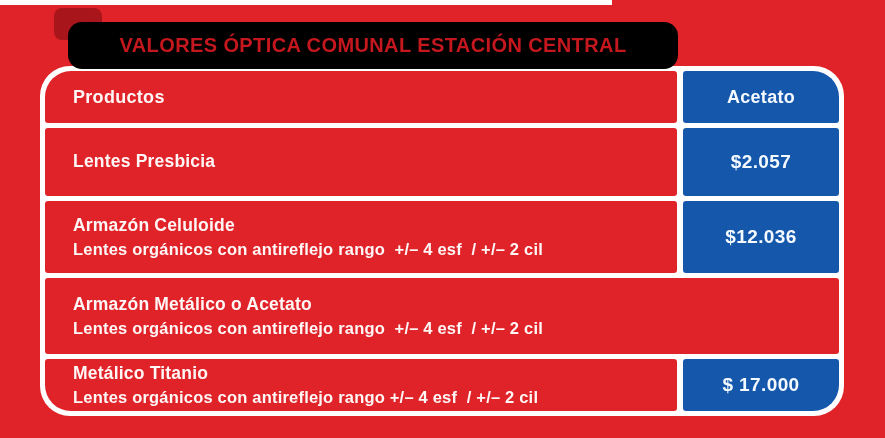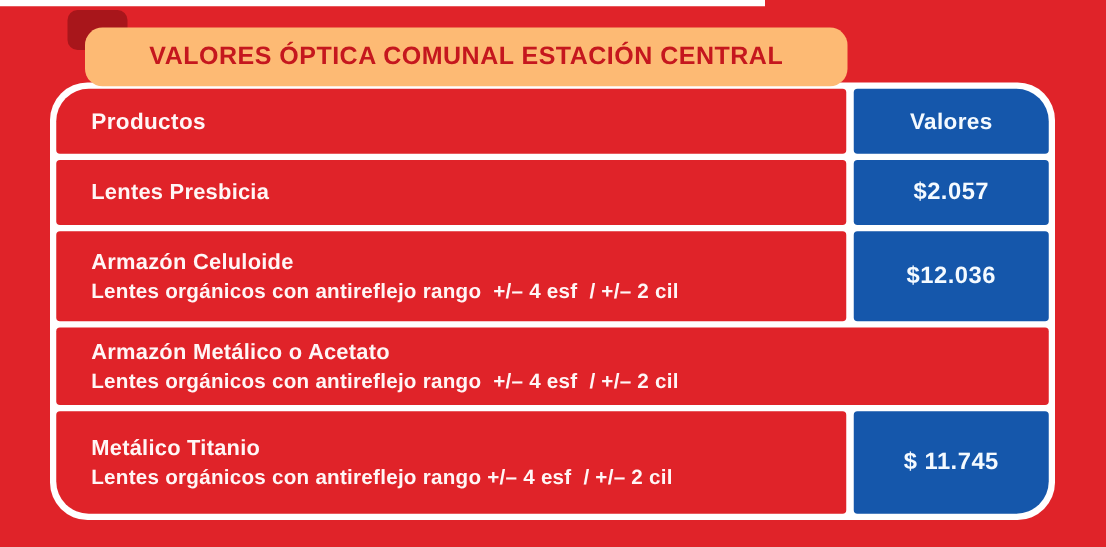--- a/index.html
+++ b/index.html
@@ -27,21 +27,21 @@
       left: 54px; top: 8px;
       width: 48px; height: 32px;
       background: #A8161B;
       border-radius: 8px;
       z-index: 1;
     }
     .banner {
       position: absolute;
       left: 68px; top: 22px;
       width: 610px; height: 47px;
-      background: #fdba74;
+      background: #000000;
       border-radius: 14px;
       display: flex;
       align-items: center;
       justify-content: center;
       z-index: 3;
     }
     .banner .title {
       color: #C5171E;
       font-size: 20px;
       font-weight: bold;
@@ -62,23 +62,23 @@
       overflow: hidden;
       z-index: 2;
     }
     .t-row {
       display: flex;
       gap: 6px;
       flex: 0 0 auto;
       justify-content: flex-end;
     }
     .t-row.header-row   { height: 52px; }
-    .t-row.row-0        { height: 52px; }
+    .t-row.row-0        { height: 68px; }
     .t-row.row-1        { height: 72px; }
-    .t-row.row-2        { height: 62px; }
+    .t-row.row-2        { height: 76px; }
     .t-row.row-3        { flex: 1 1 auto; }
     .cell {
       box-sizing: border-box;
       border-radius: 3px;
       display: flex;
       flex-direction: column;
       justify-content: center;
     }
     .cell.left {
       flex: 1 1 auto;
@@ -134,21 +134,21 @@
     <span class="title">VALORES ÓPTICA COMUNAL ESTACIÓN CENTRAL</span>
   </div>
 
   <div class="price-table">
 
     <div class="t-row header-row">
       <div class="cell left">
         <span class="header-label">Productos</span>
       </div>
       <div class="cell right">
-        <span class="header-label">Valores</span>
+        <span class="header-label">Acetato</span>
       </div>
     </div>
 
     <div class="t-row row-0">
       <div class="cell left">
         <span class="product-name">Lentes Presbicia</span>
       </div>
       <div class="cell right">
         <span class="price">$2.057</span>
       </div>
@@ -170,18 +170,18 @@
         <span class="product-desc">Lentes orgánicos con antireflejo rango  +/– 4 esf  / +/– 2 cil</span>
       </div>
     </div>
 
     <div class="t-row row-3">
       <div class="cell left">
         <span class="product-name">Metálico Titanio</span>
         <span class="product-desc">Lentes orgánicos con antireflejo rango +/– 4 esf  / +/– 2 cil</span>
       </div>
       <div class="cell right">
-        <span class="price">$ 11.745</span>
+        <span class="price">$ 17.000</span>
       </div>
     </div>
 
   </div>
 </div>
 
 </body></html>

